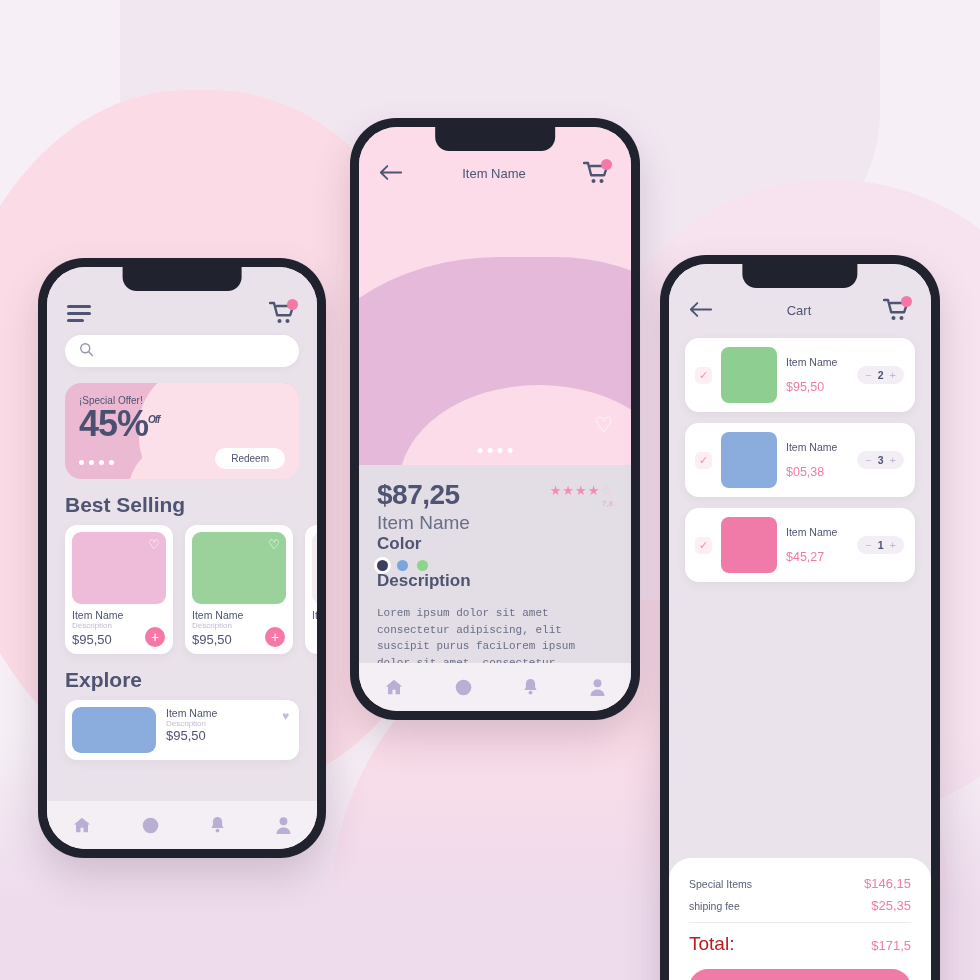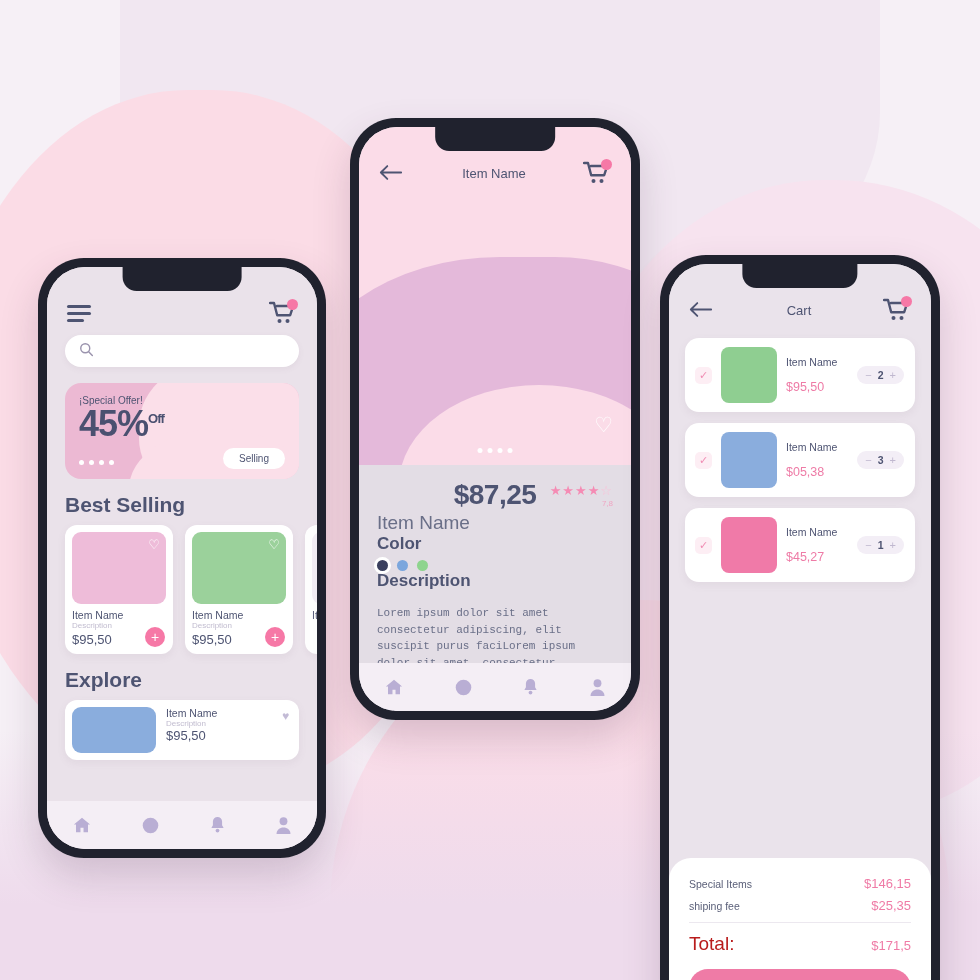--- a/index.html
+++ b/index.html
@@ -108,21 +108,21 @@
     border-radius: 50% 40% 60% 50%;
   }
   .promo .wave2 {
     position: absolute; right: -10px; bottom: -70px;
     width: 180px; height: 120px; background: #fbdfe9;
     border-radius: 50%;
   }
   .promo .inner { position: relative; z-index: 2; }
   .promo-sub { font-size: 10px; color: #4e5472; font-weight: 500; }
   .promo-big { font-size: 36px; font-weight: 700; color: #4a5070; line-height: 1; letter-spacing: -1px; }
-  .promo-off { font-size: 13px; font-weight: 700; vertical-align: super; color: #4a5070; }
+  .promo-off { font-size: 10px; font-weight: 700; vertical-align: super; color: #4a5070; font-style: italic; }
   .redeem {
     position: absolute; right: 14px; bottom: 10px; z-index: 3;
     background: #fff; color: #4e5472; border: 0; border-radius: 14px;
     padding: 5px 16px; font-size: 10px; cursor: pointer;
     font-family: "Liberation Sans", sans-serif;
   }
   .dots { display: flex; gap: 5px; position: absolute; left: 14px; bottom: 14px; z-index: 3; }
   .dots i { width: 5px; height: 5px; border-radius: 50%; background: #fff; display: block; }
 
   .sect-title {
@@ -172,21 +172,21 @@
   .hero .w2 {
     position: absolute; left: 40px; bottom: -120px; width: 280px; height: 200px;
     background: #fbdce8; border-radius: 50%;
   }
   .hero .heart-o {
     position: absolute; right: 18px; bottom: 28px; color: #fff; font-size: 21px;
   }
   .hero .dots { left: 50%; transform: translateX(-50%); bottom: 12px; }
 
   .detail { position: absolute; left: 0; right: 0; top: 338px; bottom: 0; background: #e3dde5; padding: 14px 18px 0 18px; }
-  .price { font-size: 28px; font-weight: 700; color: #4e5472; letter-spacing: -0.5px; text-align: center; }
+  .price { font-size: 28px; font-weight: 700; color: #4e5472; letter-spacing: -0.5px; }
   .itemname2 { font-size: 19px; color: #6a6f88; margin-top: 1px; }
   .stars { position: absolute; right: 18px; top: 18px; text-align: right; }
   .stars .s { font-size: 13px; color: #f58bb4; letter-spacing: 1px; }
   .stars .rv { font-size: 8px; color: #f0a6c3; margin-top: 1px; }
   .lbl { font-size: 17px; color: #4e5472; font-weight: 700; }
   .swatches { display: flex; gap: 9px; margin-top: 6px; align-items: center; }
   .sw { width: 11px; height: 11px; border-radius: 50%; cursor: pointer; }
   .sw.sel { box-shadow: 0 0 0 3px #fff; }
   .desc { font-size: 11px; color: #6a6f88; line-height: 1.5; margin-top: 14px; font-family: Liberation Mono, monospace; }
 
@@ -281,21 +281,21 @@
           <div class="promo-big">
             <span>45%</span><span class="promo-off">Off</span>
           </div>
         </div>
         <div class="dots">
             <i></i>
             <i></i>
             <i></i>
             <i></i>
           </div>
-        <button class="redeem">Selling</button>
+        <button class="redeem">Redeem</button>
       </div>
 
       <div class="sect-title">Best Selling</div>
 
       <div class="cardrow">
         <div class="pcard">
           <div class="thumb" style="background:#eebcd9">
             <span class="heart">♡</span>
           </div>
           <div class="nm">Item Name</div>

